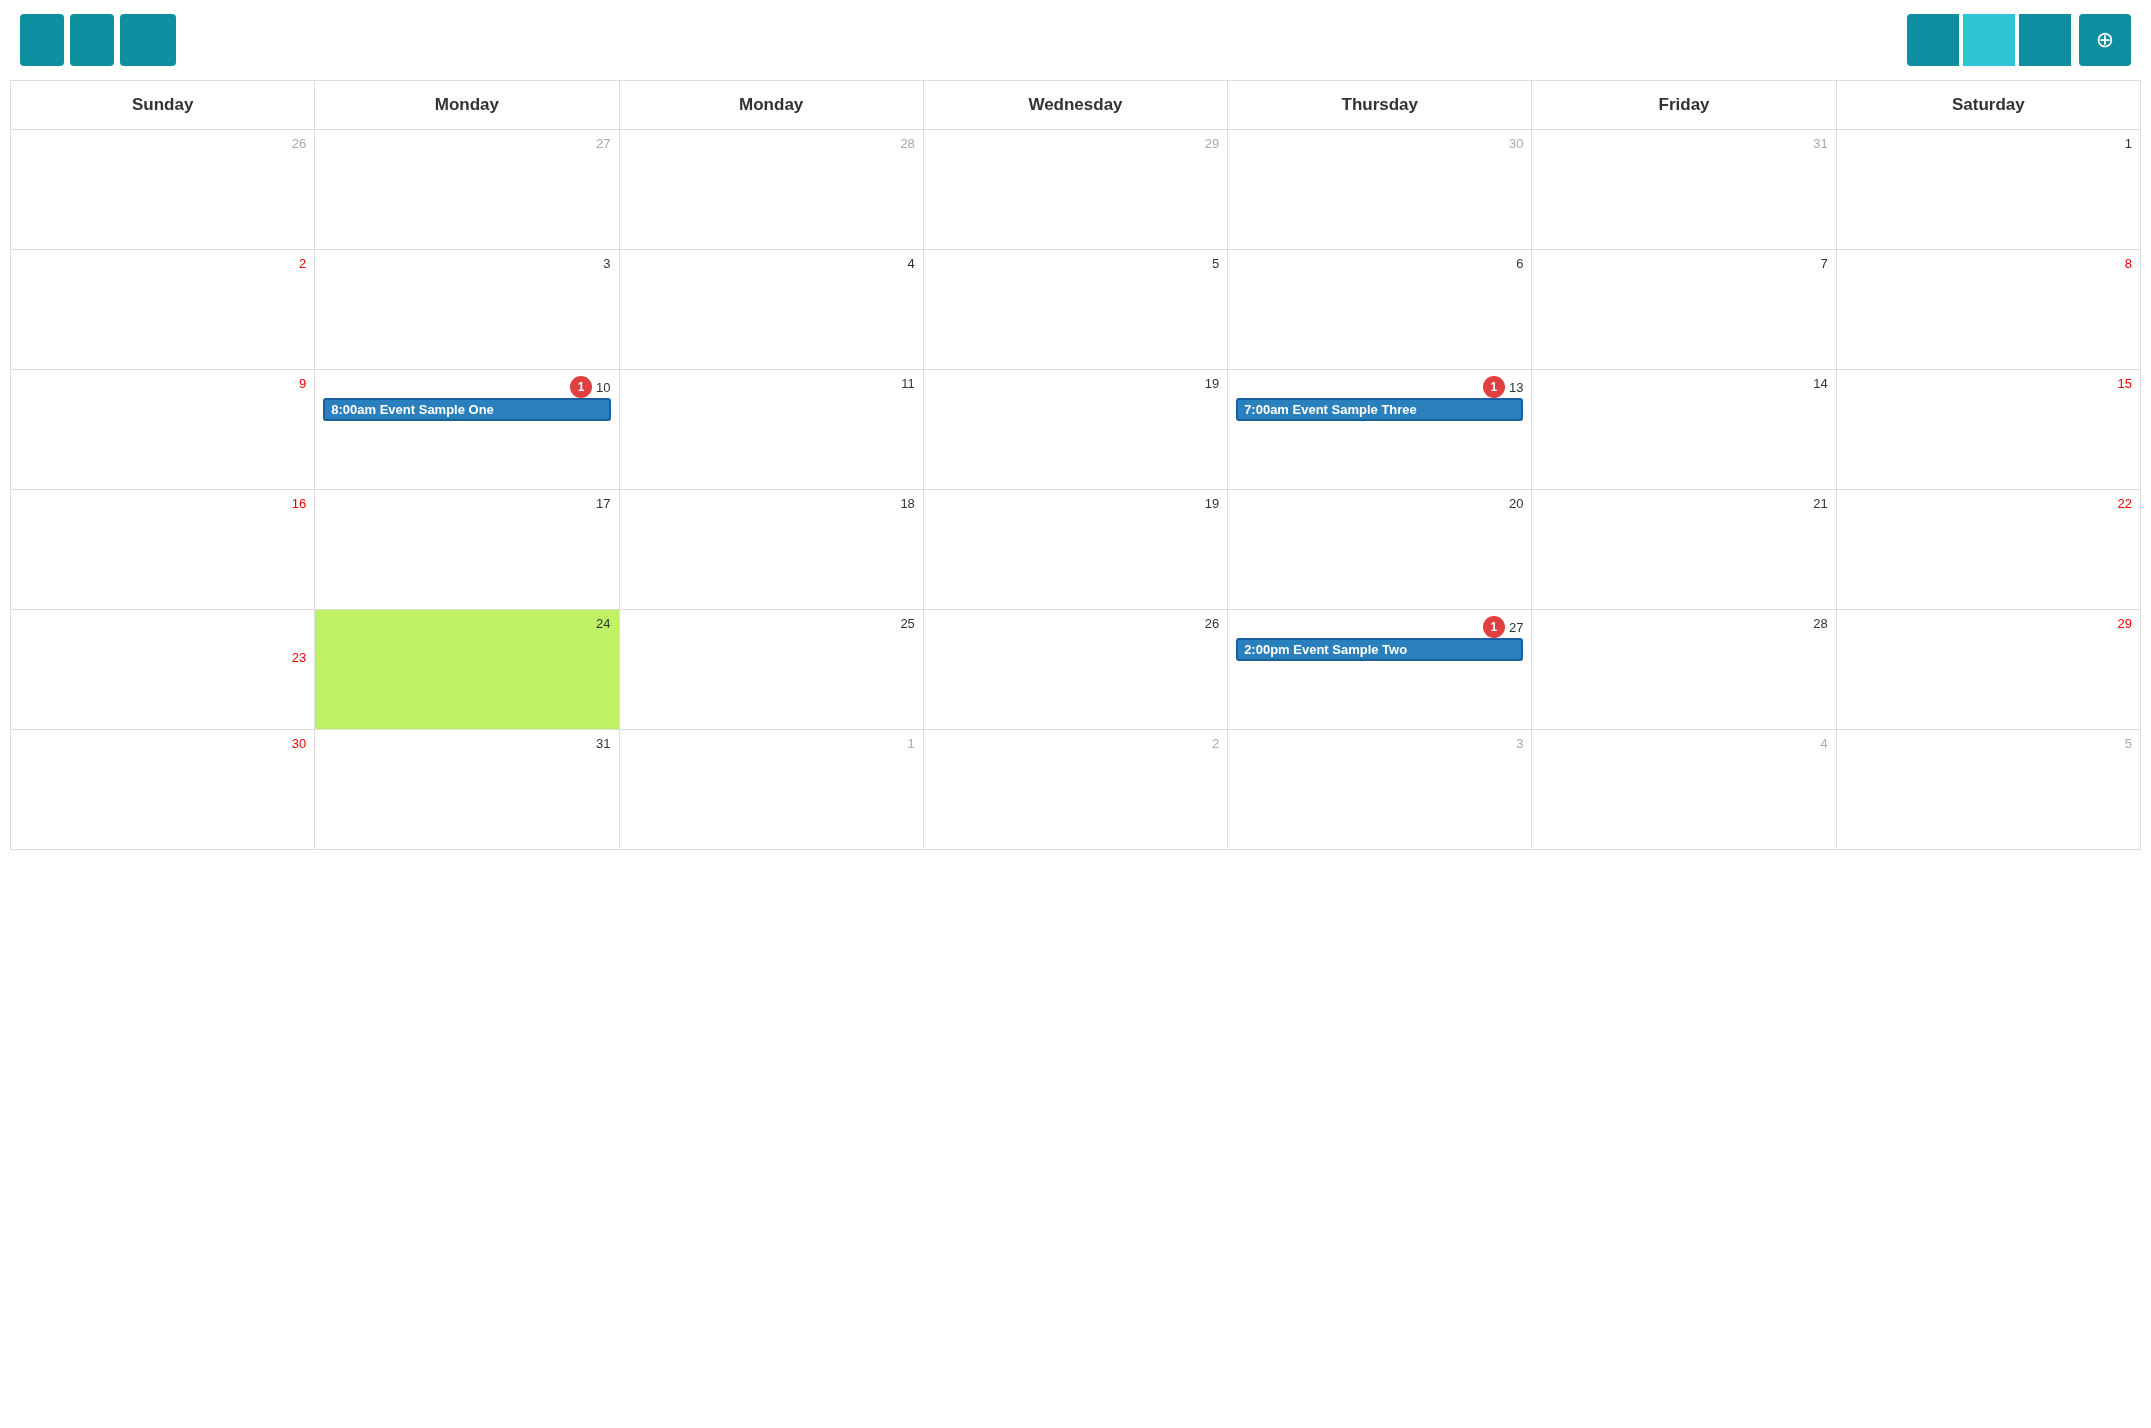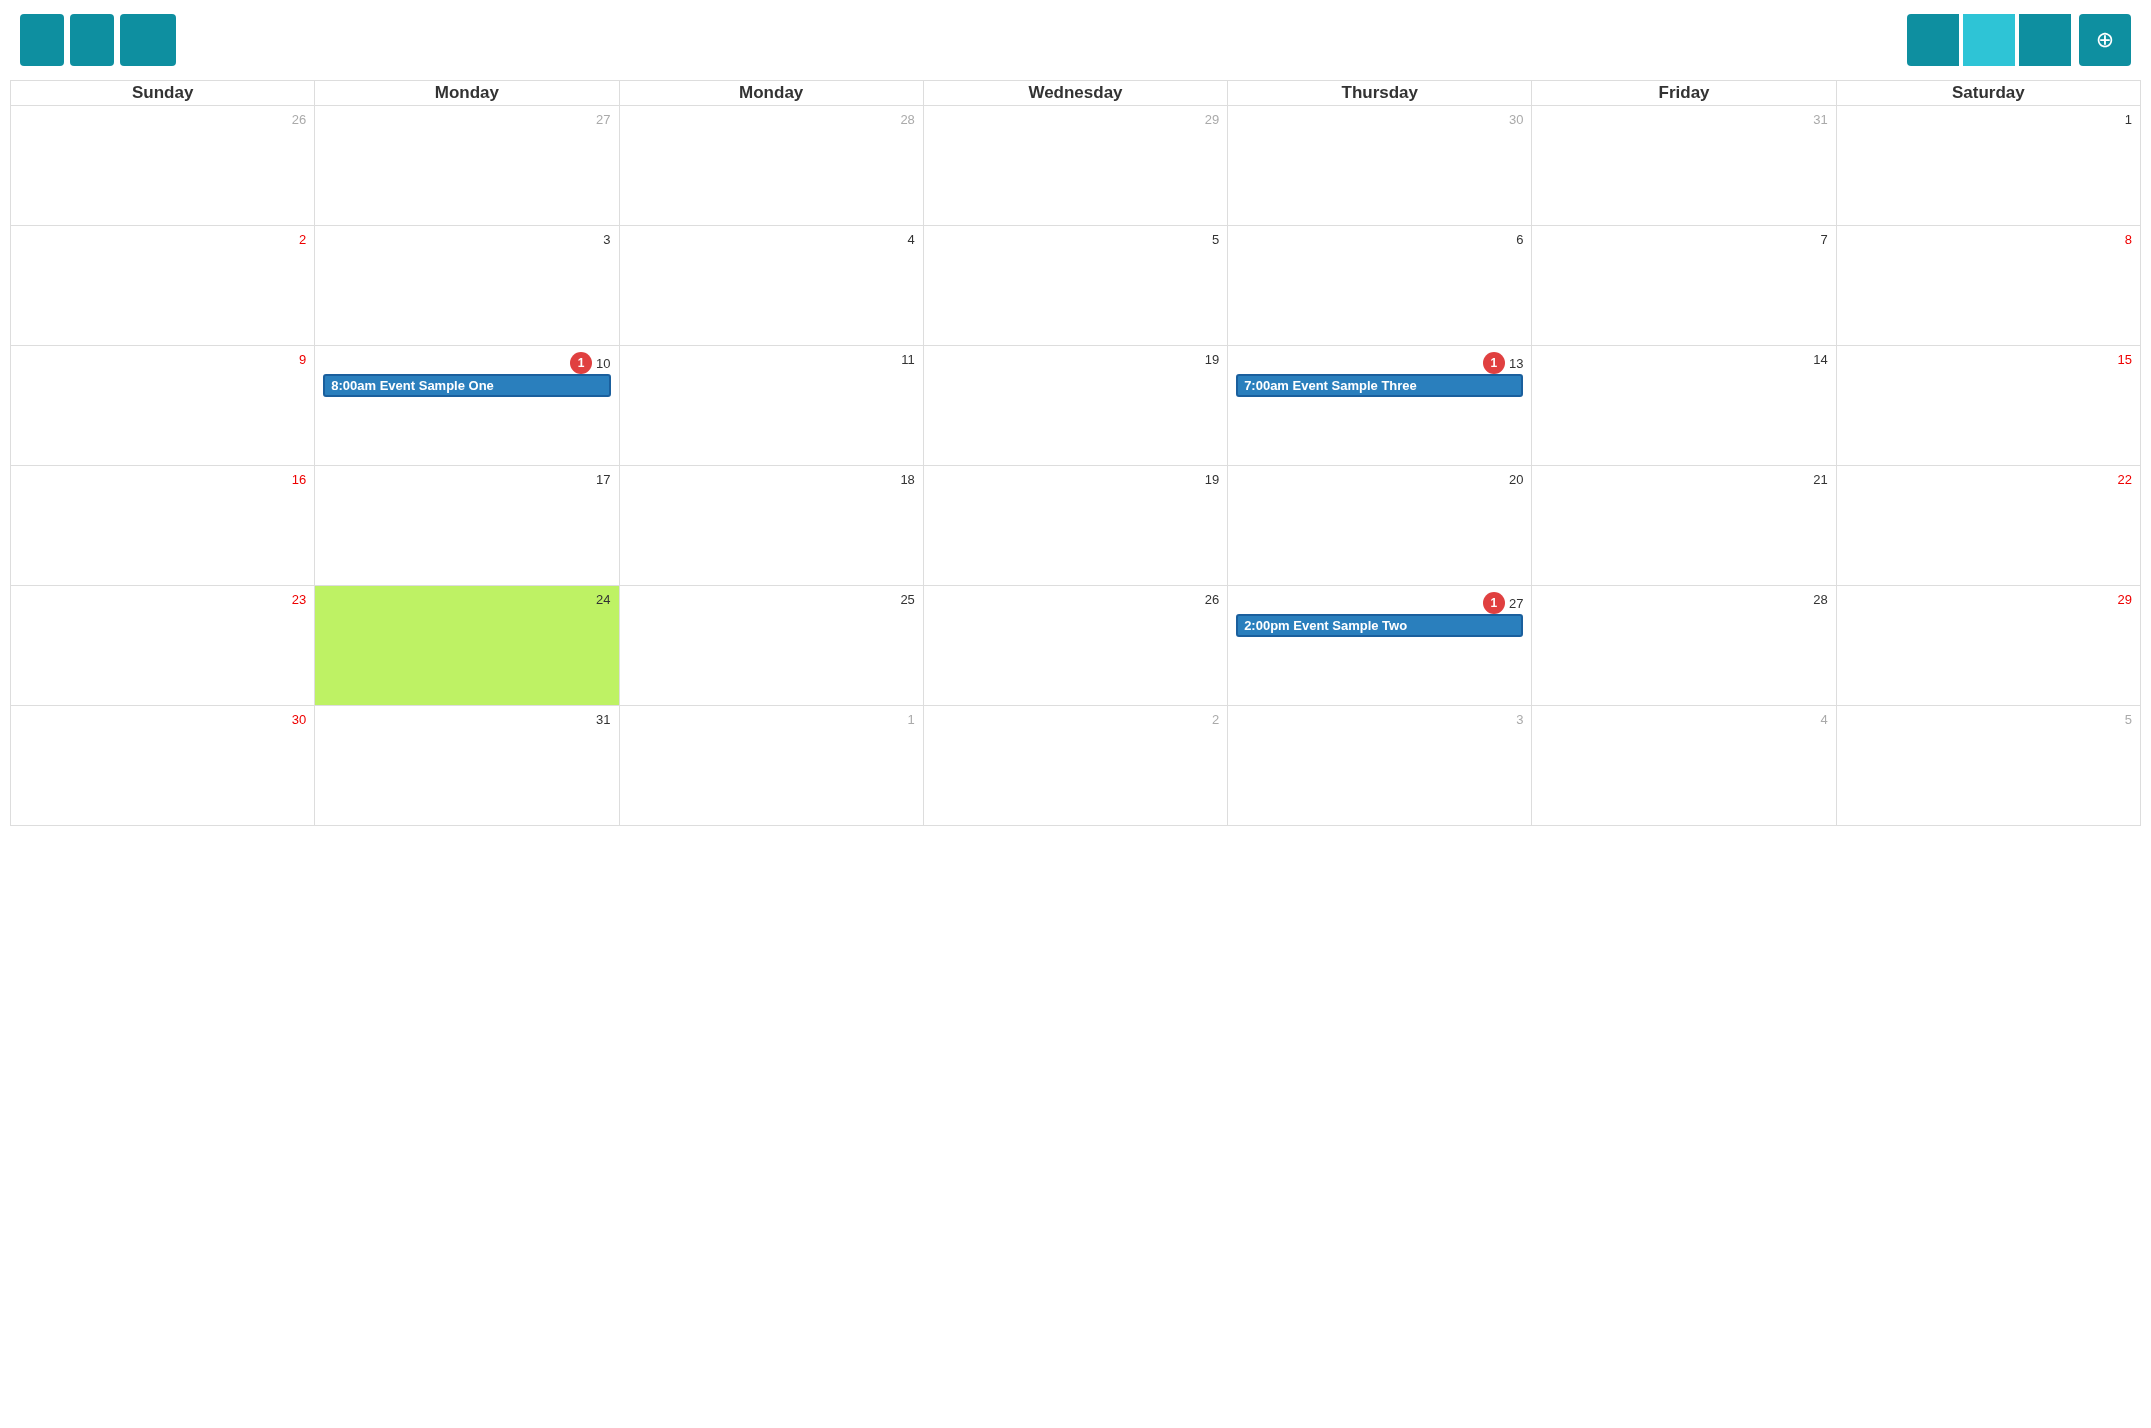--- a/index.html
+++ b/index.html
@@ -67,21 +67,21 @@
 
     .calendar-container {
       padding: 0 10px 10px 10px;
     }
     .calendar-grid {
       width: 100%;
       border-collapse: collapse;
     }
     .calendar-grid th {
       border: 1px solid #ddd;
-      padding: 2px 0;
+      padding: 14px 0;
       text-align: center;
       font-size: 17px;
       font-weight: bold;
       background: #fff;
     }
     .calendar-grid td {
       border: 1px solid #ddd;
       vertical-align: top;
       width: calc(100% / 7);
       height: 120px;
@@ -312,21 +312,21 @@
           </td>
           <td>
             <div class="day-header-row">
               <span class="day-num-inner" style="color: rgb(238, 0, 0);">22</span>
             </div>
           </td>
         </tr>
         <tr>
           <td>
             <div class="day-header-row">
-              <span class="day-num-inner" style="color: rgb(238, 0, 0);">23</span>
+              <span class="day-num-inner" style="color: rgb(238, 0, 0); margin-top: 34px;">23</span>
             </div>
           </td>
           <td class="today-cell">
             <div class="day-header-row">
               <span class="day-num-inner">24</span>
             </div>
           </td>
           <td>
             <div class="day-header-row">
               <span class="day-num-inner">25</span>

